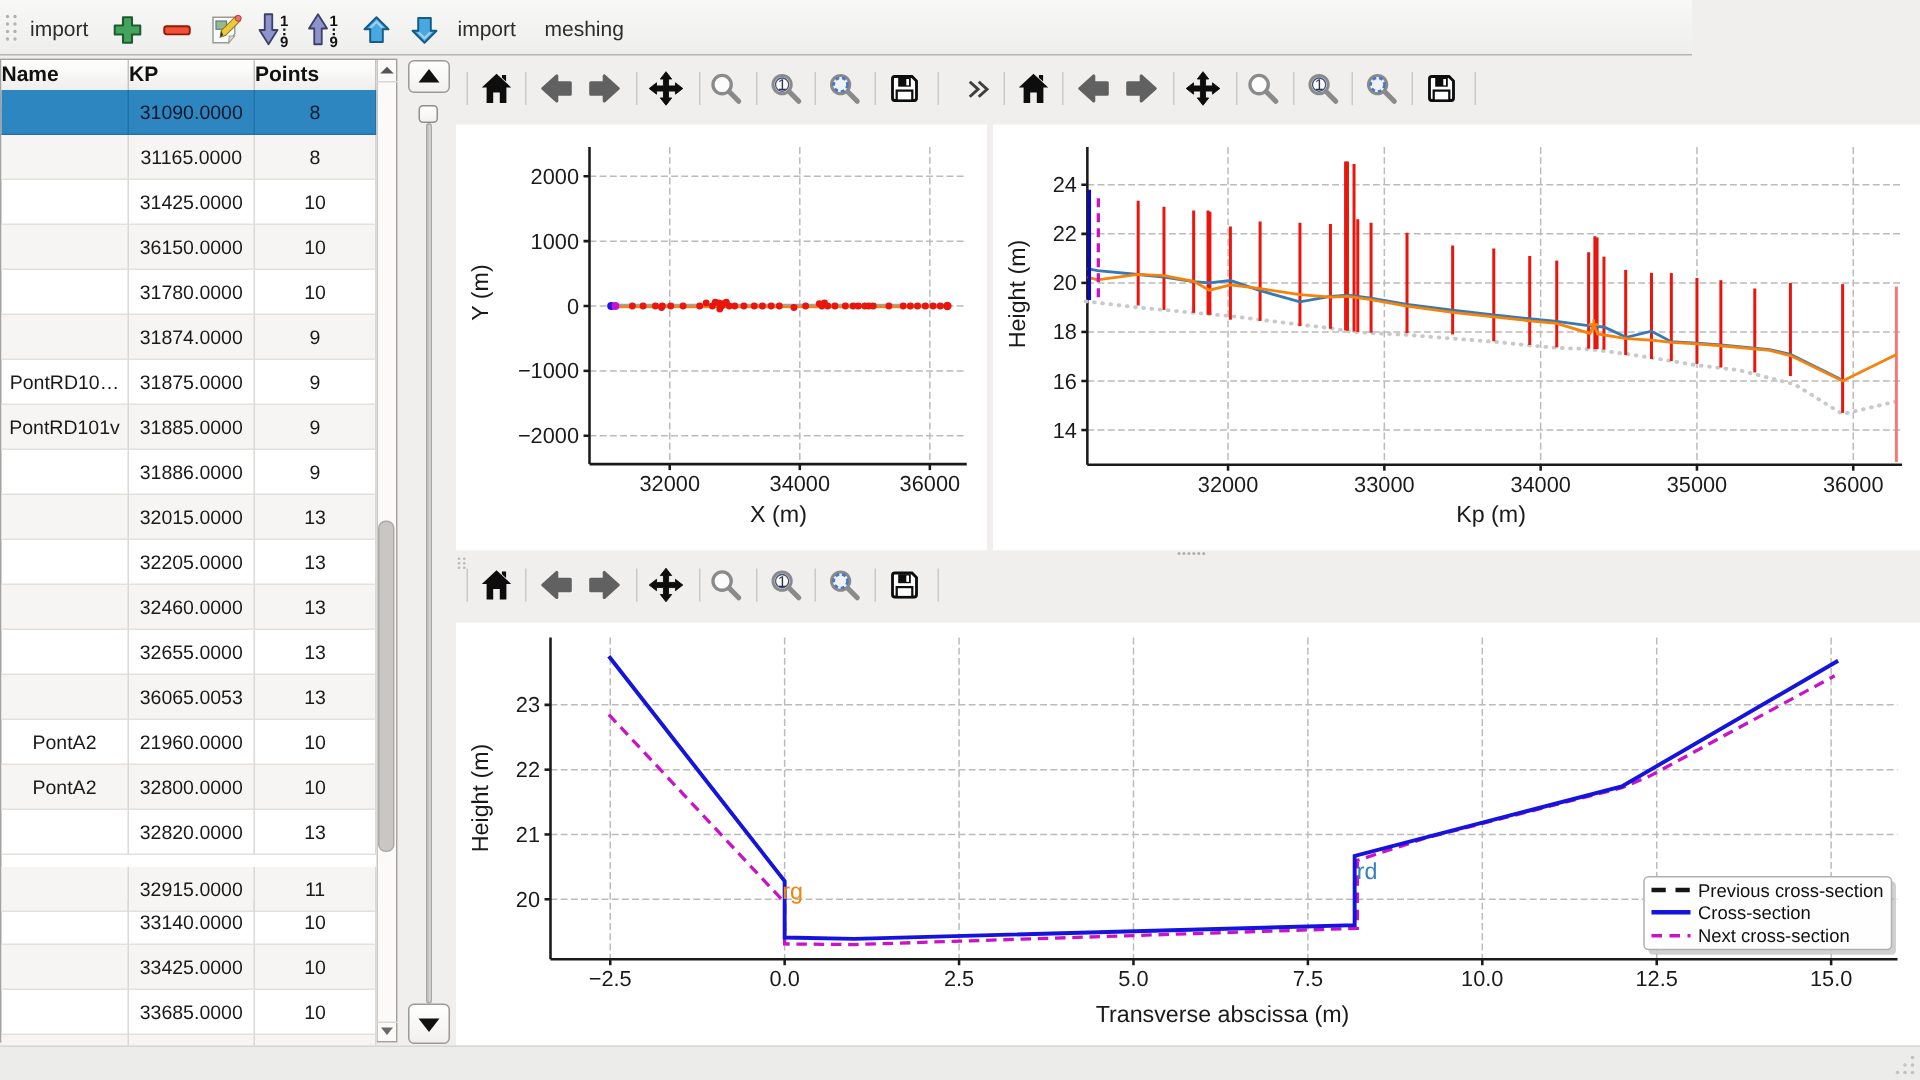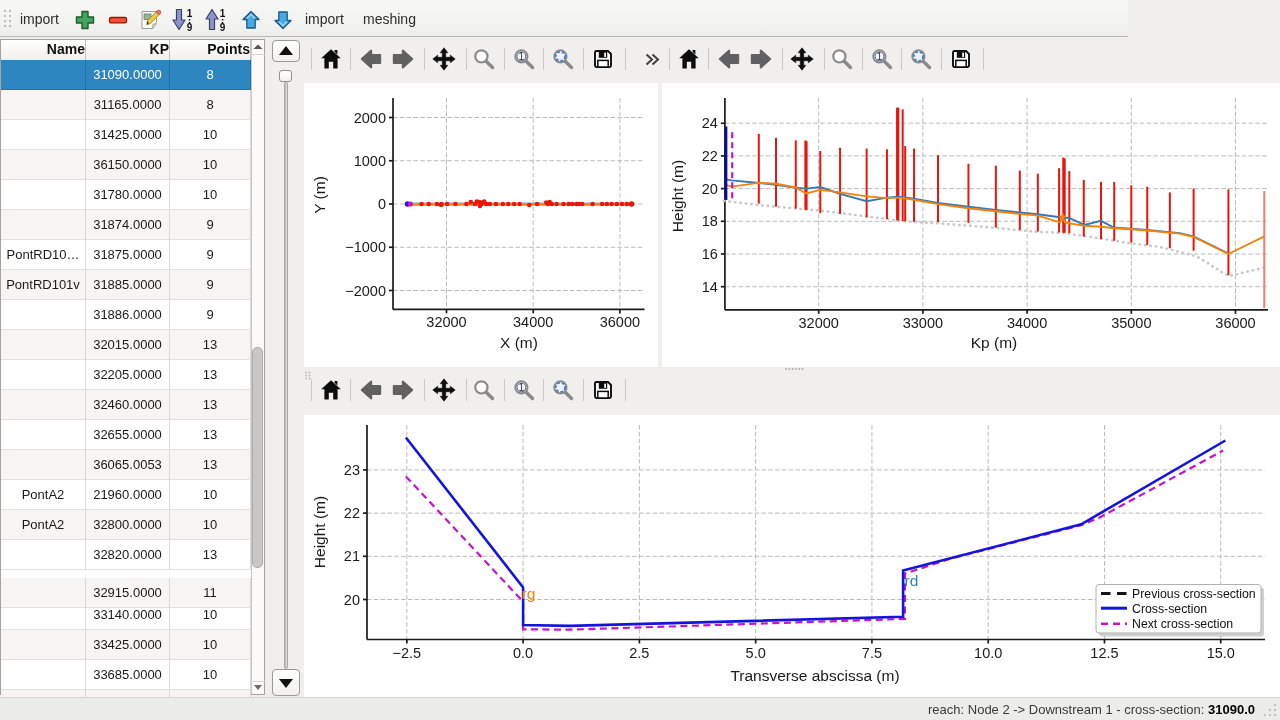--- a/index.html
+++ b/index.html
@@ -1,24 +1,24 @@
 <!DOCTYPE html>
 <html><head><meta charset="utf-8"><style>
 *{margin:0;padding:0;box-sizing:border-box}
 html,body{width:1280px;height:720px;font-family:"Liberation Sans",sans-serif;background:#f0efee;overflow:hidden}
 .abs{position:absolute}
 #menubar{left:0;top:0;width:1128px;height:37px;background:linear-gradient(#f8f8f7,#eeeeec);border-bottom:1px solid #b8b6b3}
 .mtext{position:absolute;top:11px;font-size:14px;color:#2d2d2d}
 .micon{position:absolute;top:9px;width:20px;height:20px}
 #tblframe{left:0;top:39px;width:265px;height:656px;background:#fff;border:1px solid #a5a29e}
-.hdr{position:absolute;top:0;height:33px;background:linear-gradient(#ffffff,#e7e5e2);border-bottom:1px solid #b4b1ad;border-right:1px solid #c6c3bf;font-weight:bold;font-size:14px;color:#111;text-align:right;line-height:19px}
+.hdr{position:absolute;top:0;height:33px;background:linear-gradient(#ffffff,#e7e5e2);border-bottom:1px solid #b4b1ad;border-right:1px solid #c6c3bf;font-weight:bold;font-size:14px;color:#111;text-align:left;line-height:19px}
 .row{position:absolute;left:0;width:250px;height:30px}
 .cell{position:absolute;top:0;height:30px;font-size:13px;color:#1a1a1a;text-align:center;line-height:29px;border-right:1px solid #dbd9d6;border-bottom:1px solid #e3e1de}
 .c0{left:0;width:85px}.c1{left:85px;width:84px}.c2{left:169px;width:81px}
-.sel .cell{background:#2e86c1;color:#ffffff;border-right:1px solid #2272aa;border-bottom:1px solid #2272aa}
+.sel .cell{background:#2e86c1;color:#0f172a;border-right:1px solid #2272aa;border-bottom:1px solid #2272aa}
 .alt .cell{background:#f6f5f3}
 svg text{font-family:"Liberation Sans",sans-serif}
 .tick{font-size:14.5px;fill:#1a1a1a}
 .albl{font-size:15.5px;fill:#1a1a1a}
 .toolsep{position:absolute;width:1px;height:22px;background:#cbc9c6}
 #statusbar{left:0;top:697px;width:1280px;height:23px;background:#ececea;border-top:1px solid #d8d6d3;font-size:13px;color:#3a3a3a}
 </style></head>
 <body>
 
 <svg width="0" height="0" style="position:absolute">
@@ -378,21 +378,20 @@
       <use href="#i-zoomc"></use>
     </svg>
     <svg class="abs" style="left:591px;top:378px" width="24" height="24">
       <use href="#i-save"></use>
     </svg>
   </div>
 
 <div id="plots"></div>
 
 <div class="abs" id="statusbar">
- <span class="abs" style="right:25px;top:4px">reach: Node 2 -&gt; Downstream 1 - cross-section: <b style="color:#000">31090.0</b></span>
  <svg class="abs" style="right:2px;top:4px" width="16" height="16">
       <g fill="#c4c2bf">
         <circle cx="13" cy="3" r="1.2"></circle>
         <circle cx="8" cy="8" r="1.2"></circle>
         <circle cx="13" cy="8" r="1.2"></circle>
         <circle cx="3" cy="13" r="1.2"></circle>
         <circle cx="8" cy="13" r="1.2"></circle>
         <circle cx="13" cy="13" r="1.2"></circle>
       </g>
     </svg>

